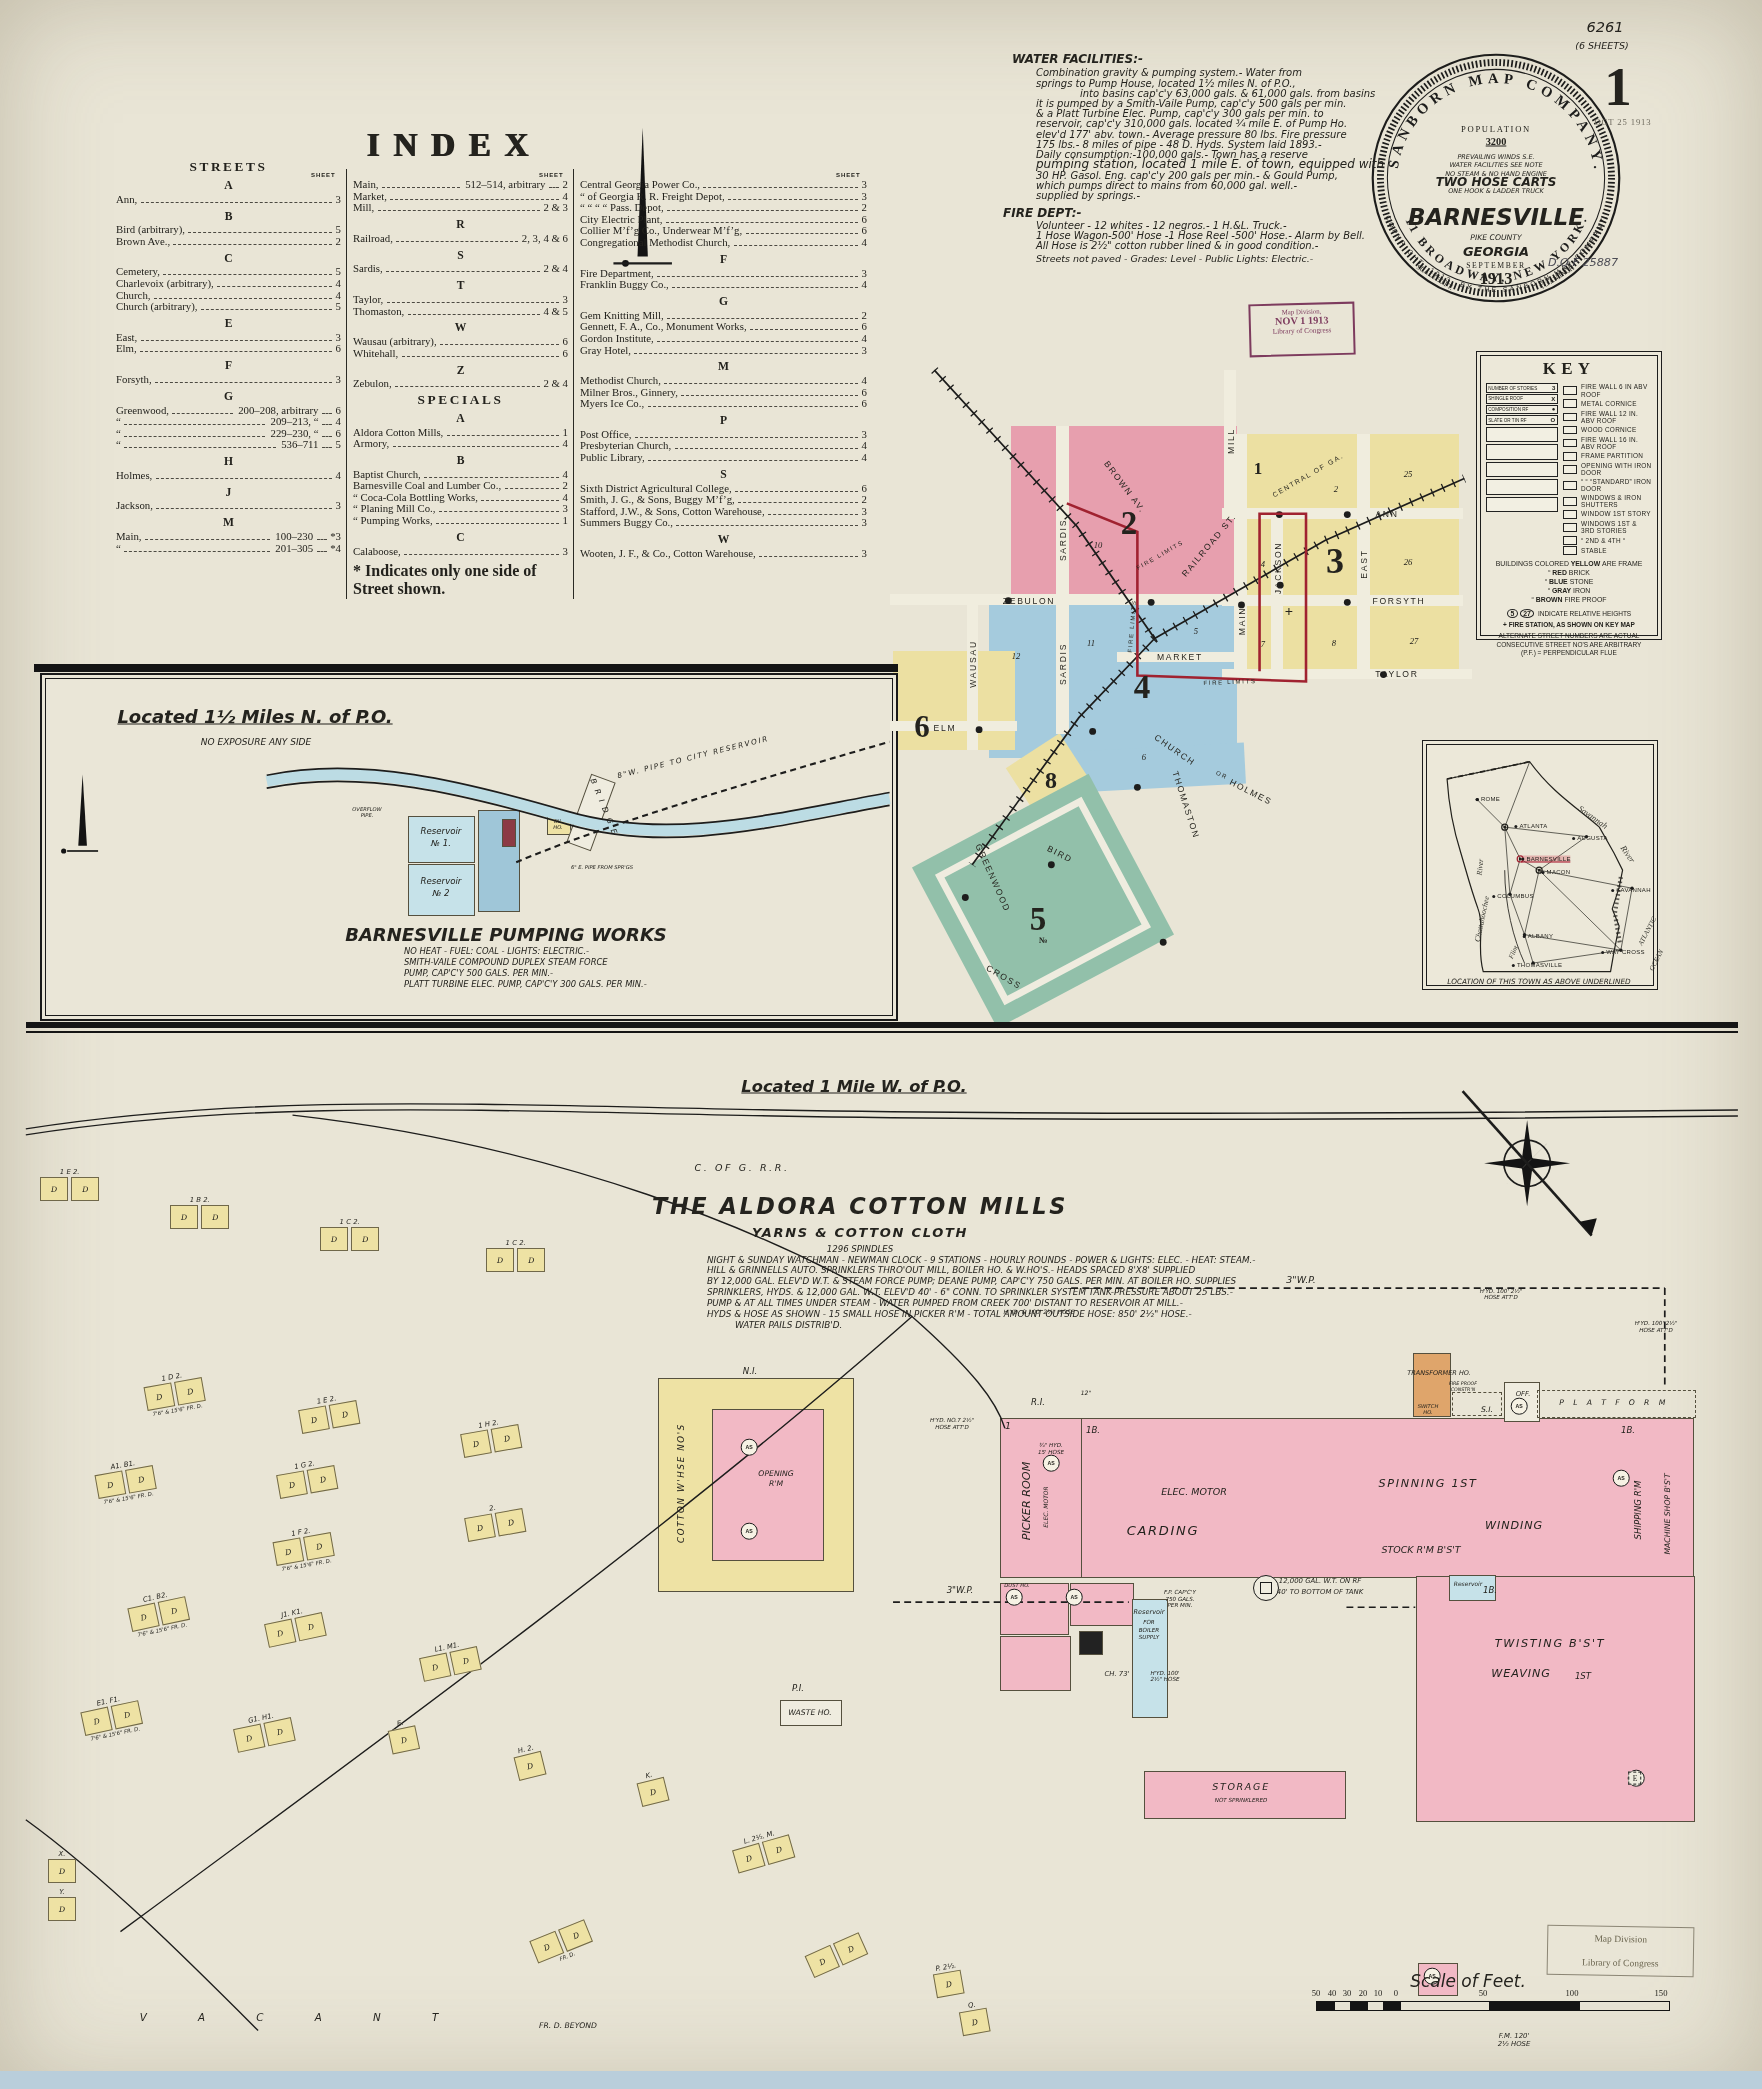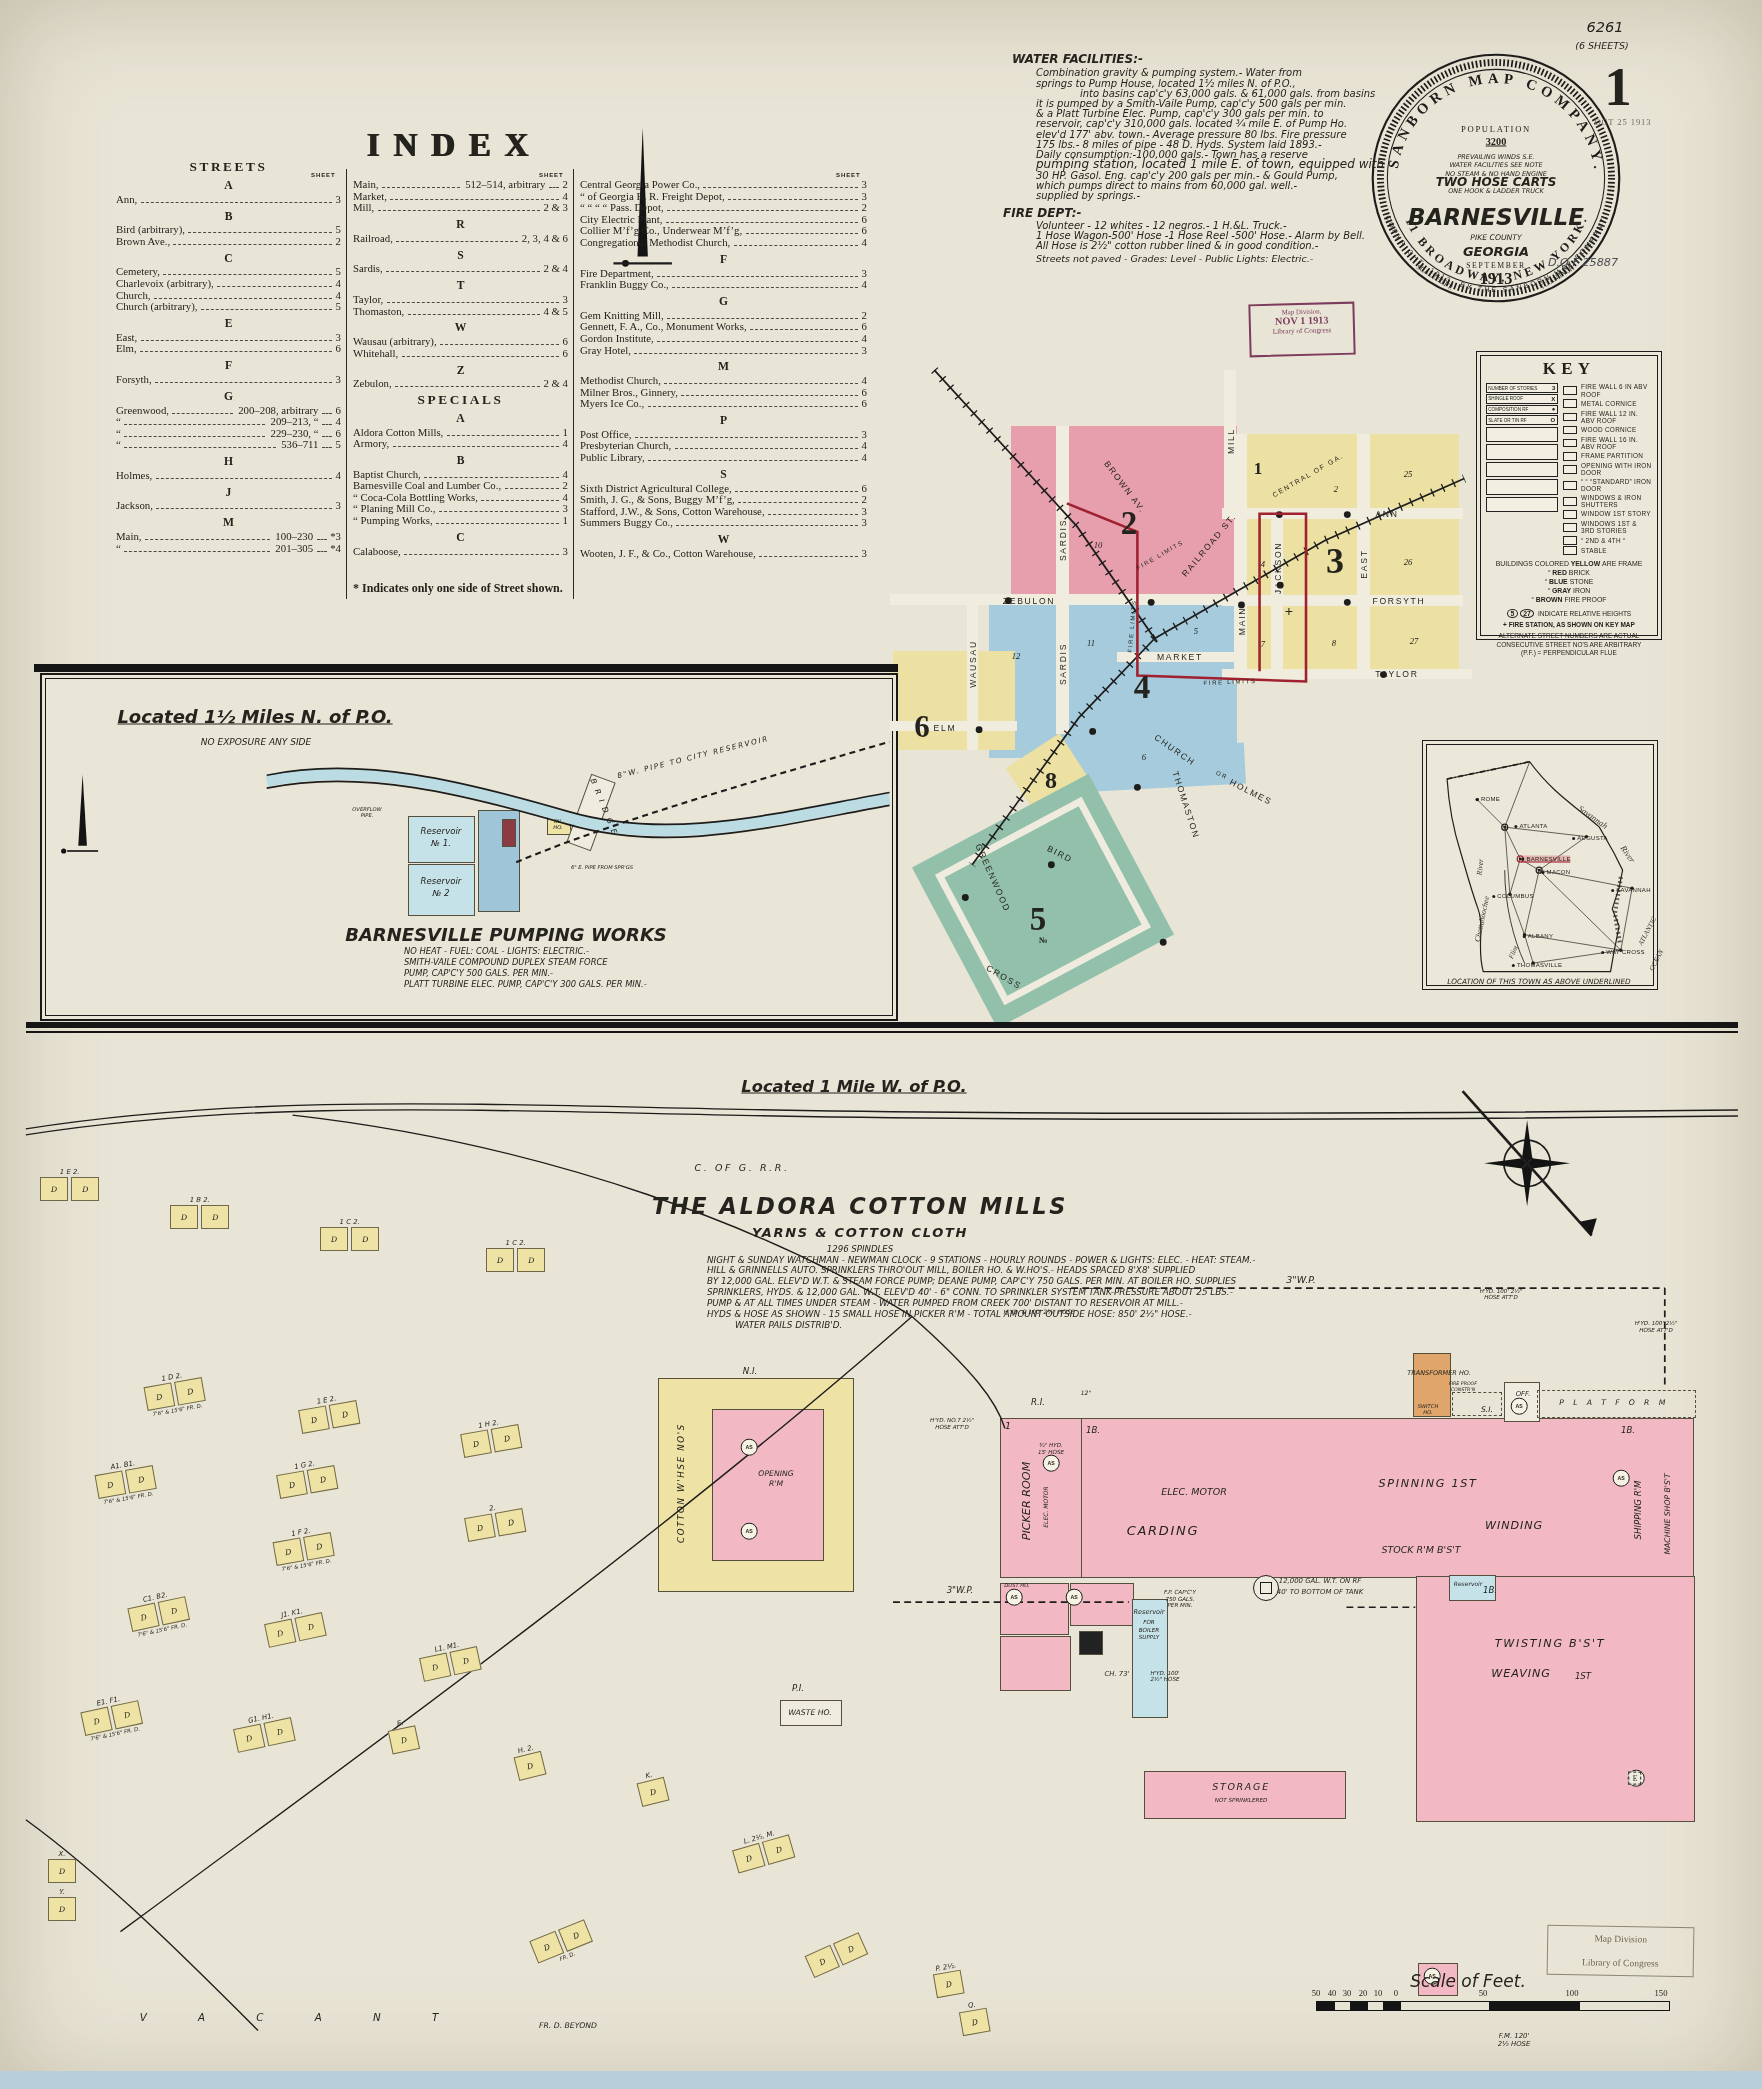--- a/index.html
+++ b/index.html
@@ -18,21 +18,21 @@
   .boxed{border:1.3px dashed #1c1c1c;padding:0.9px 3.4px;background:#efecdf}
   
   .ixcol{position:absolute;z-index:6}
   .ixrow{display:flex;align-items:baseline;font:10.8px/11.5px "Liberation Serif",serif}
   .ixname{white-space:nowrap}
   .ixmid{white-space:nowrap;margin-left:1.7px}
   .ixfill{flex:1;border-bottom:1.4px dashed #4c4a42;margin:0 3.4px 2.6px 3.4px;min-width:6.9px}
   .ixnum{white-space:nowrap;text-align:right}
   .ixletter{text-align:center;font-weight:bold;font-size:11.6px;margin:4.3px 0 1.7px}
   .ixhead{text-align:center;font-weight:bold;letter-spacing:2.6px;font-size:13.3px;margin:1.7px 0 3.4px}
-  .ixnote{font-weight:bold;font-size:12px;margin-top:24px}
+  .ixnote{font-weight:bold;font-size:16px;margin-top:5px}
   .sheetlbl{position:absolute;font:bold 6px "Liberation Sans",sans-serif;letter-spacing:0.9px;z-index:6}
   .vrule{position:absolute;width:1.3px;background:#2a2a24;z-index:6}
   
   #key{position:absolute;left:1476px;top:351px;width:184px;height:287px;border:1.4px solid #1d1d1d;background:#ece8d9;z-index:6}
   #key:before{content:"";position:absolute;inset:2.6px;border:0.7px solid #1d1d1d}
   .krow{display:flex;align-items:center;margin:1.2px 0}
   .kglyph{width:12px;height:6.9px;border:1px solid #222;margin-right:4.3px;flex:none;background:#f2efe2}
   .kline{font:6.4px/7.4px "Liberation Sans",sans-serif;letter-spacing:0.3px}
   .ksymbox{display:flex;align-items:center;border:0.9px solid #222;font:4.6px "Liberation Sans",sans-serif;padding:0.9px 1.7px;margin:0.9px 0;background:#f2efe2;justify-content:space-between;width:67px}
   .kcolors{font:6.9px/9px "Liberation Sans",sans-serif;text-align:center}

